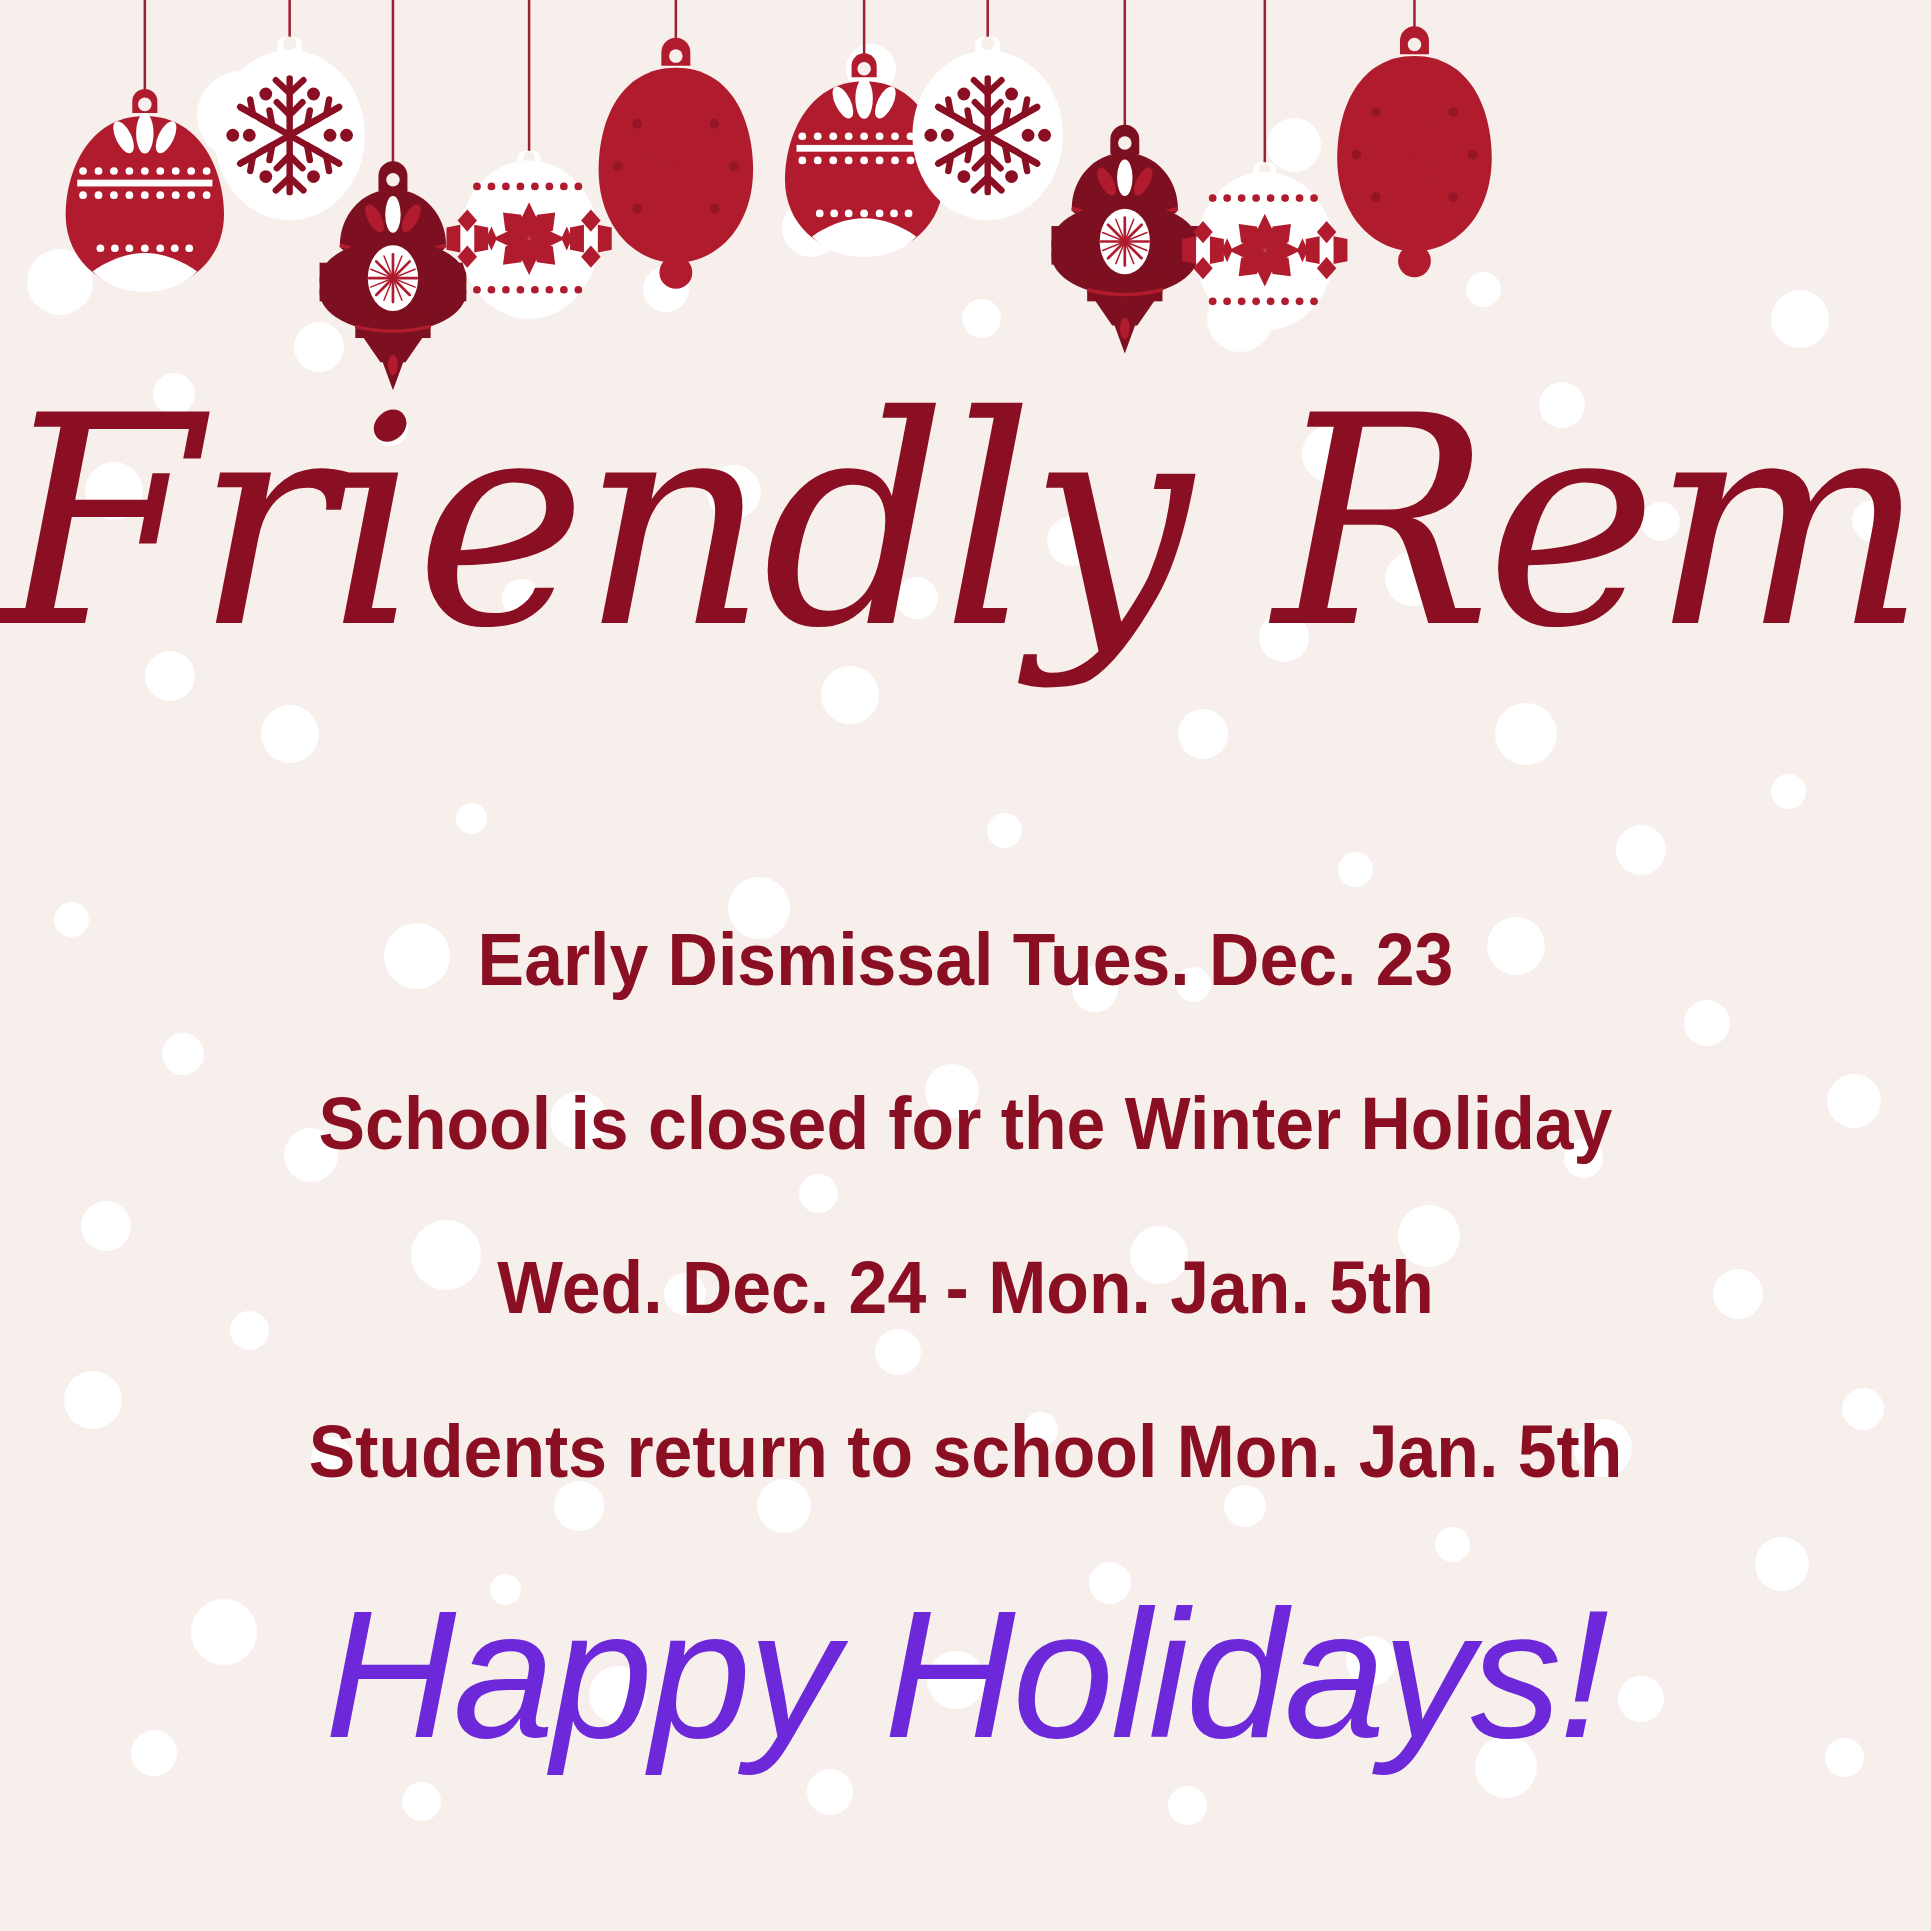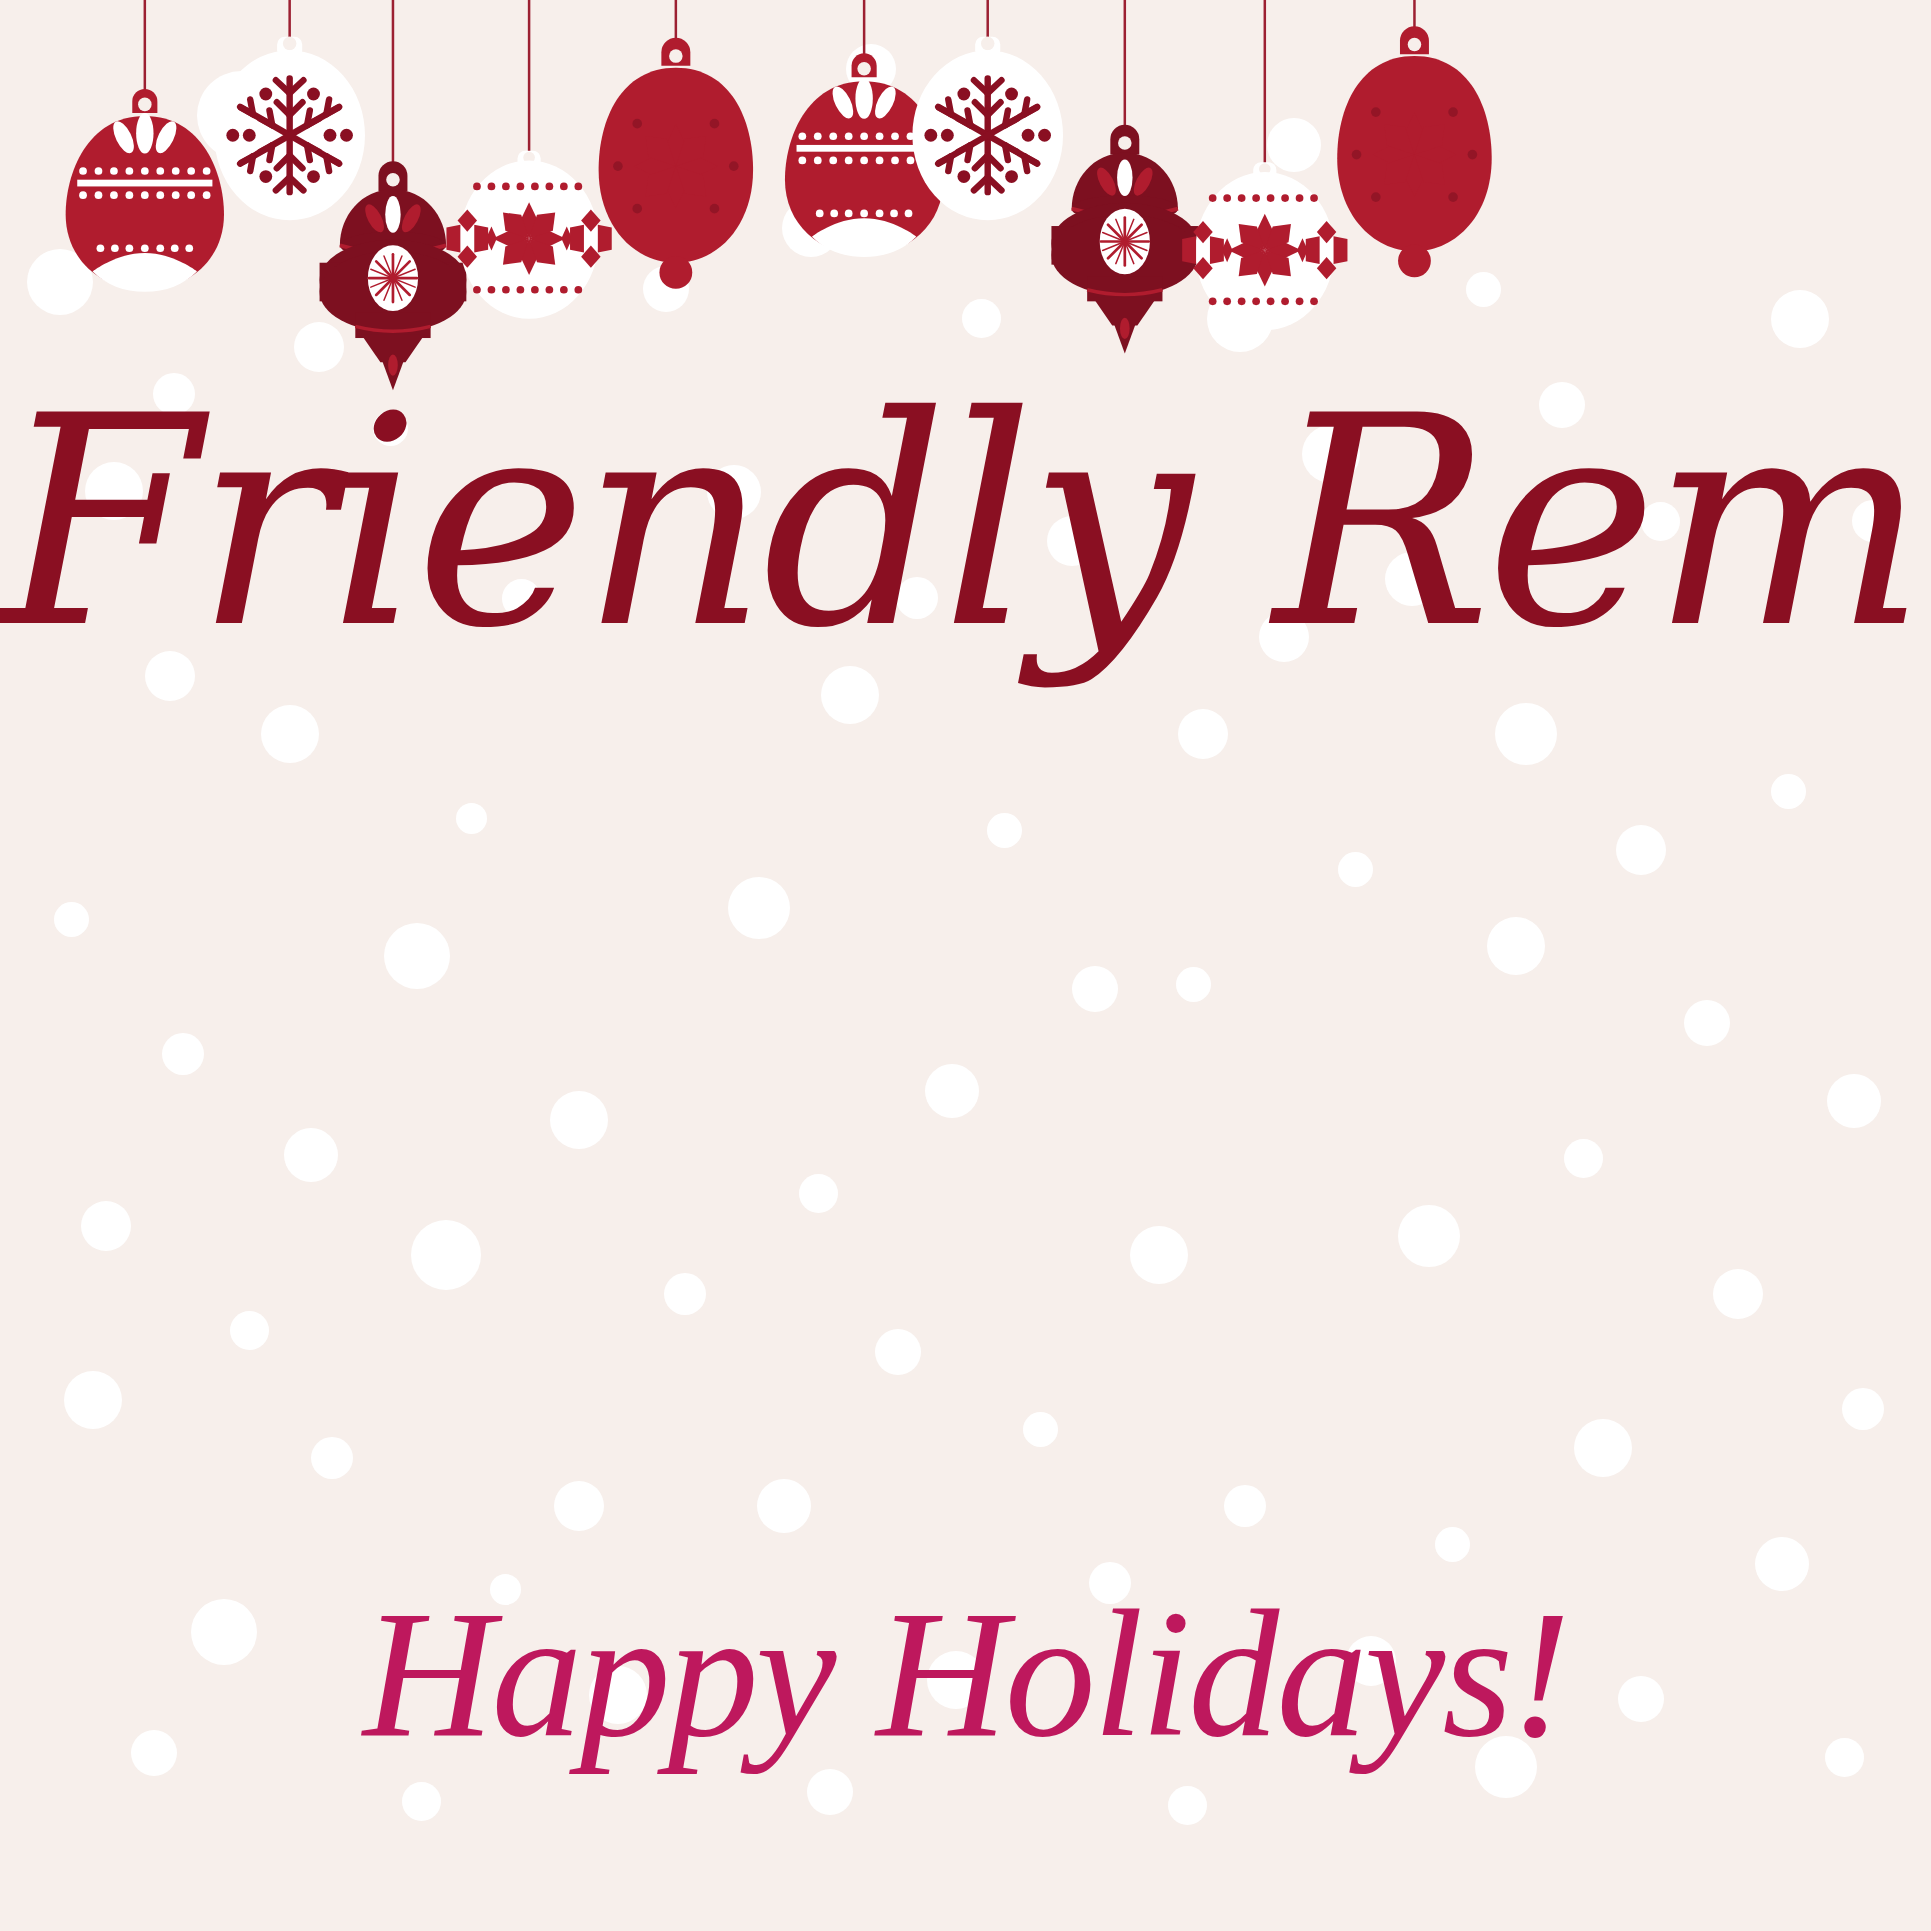--- a/index.html
+++ b/index.html
@@ -80,22 +80,22 @@
     white-space:nowrap;
     transform:scaleX(0.93);
   }
   .body-line:last-child { margin-bottom:0; }
 
   .signoff {
     position:absolute;
     left:0; right:0;
     top:1583px;
     text-align:center;
-    color:#be185d;
-    font-family:Liberation Serif, serif;
+    color:#6d28d9;
+    font-family:Liberation Sans, sans-serif;
     font-style:italic;
     font-weight:400;
     font-size:182px;
     line-height:1.0;
     letter-spacing:-2.9px;
     white-space:nowrap;
   }
 </style>
 </head>
 <body>
@@ -542,18 +542,24 @@
             <circle cx="1525" cy="160" r="5"></circle>
         </g>
       </g>
     </svg>
   </div>
 
   <div id="content">
 
     <div class="headline">Friendly Reminder</div>
 
+    <div class="body-lines">
+      <div class="body-line">Early Dismissal Tues. Dec. 23</div>
+      <div class="body-line">School is closed for the Winter Holiday</div>
+      <div class="body-line">Wed. Dec. 24 - Mon. Jan. 5th</div>
+      <div class="body-line">Students return to school Mon. Jan. 5th</div>
+    </div>
 
     <div class="signoff">Happy Holidays!</div>
   </div>
 
 </div>
 
 
 </body></html>

